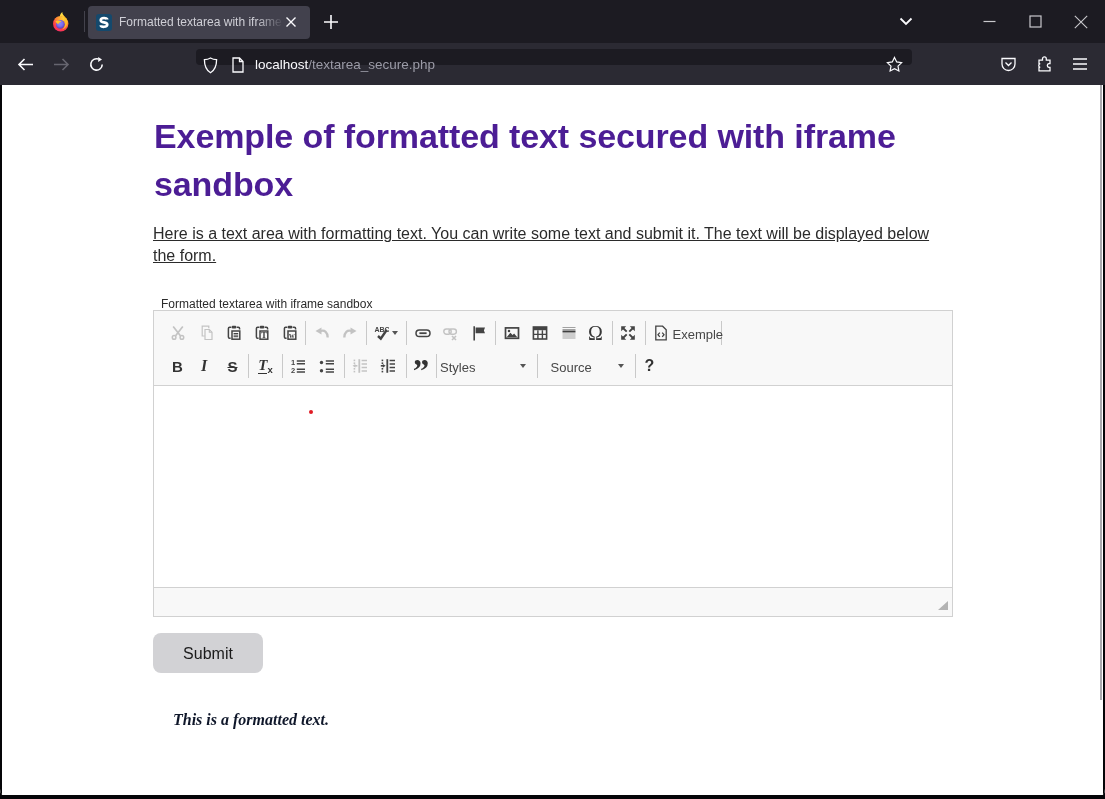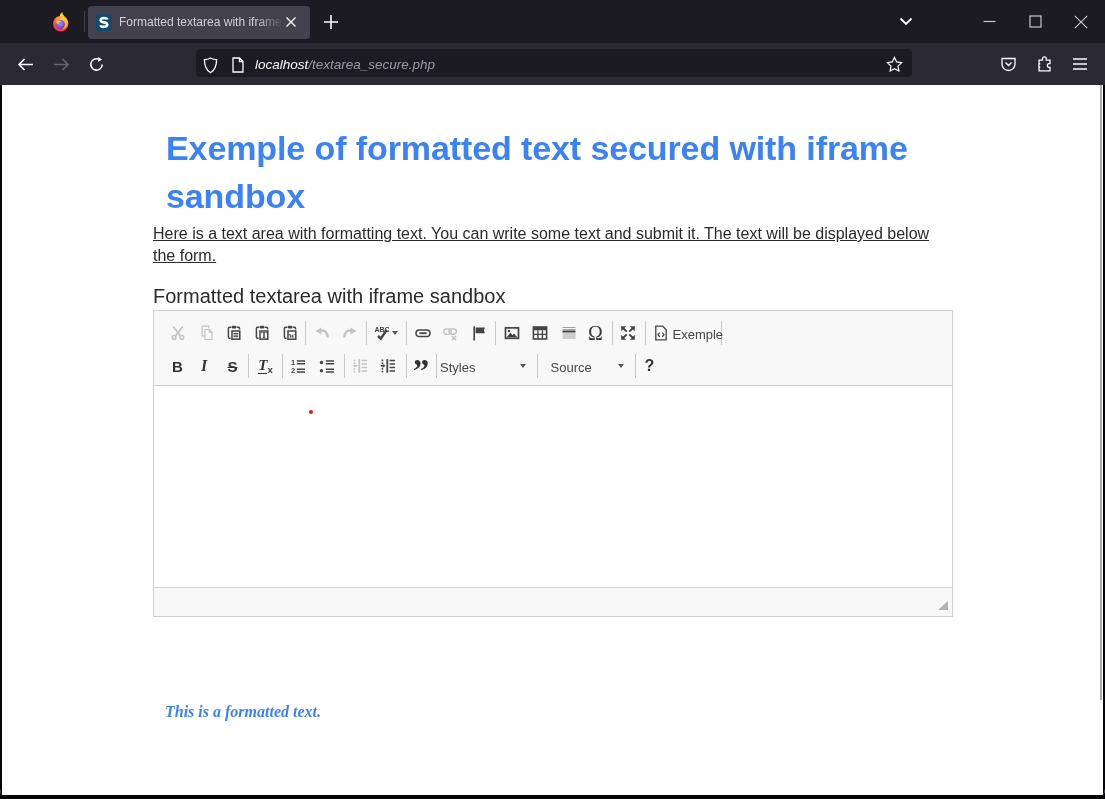--- a/index.html
+++ b/index.html
@@ -11,47 +11,47 @@
   #pretab-sep{position:absolute;left:84px;top:11px;width:1px;height:21px;background:#43424c;}
   #tab{position:absolute;left:88px;top:6px;width:222px;height:33px;background:#42414d;border-radius:4px;}
   #fav{position:absolute;left:8px;top:8px;width:16px;height:17px;background:#14496d;border-radius:3px;}
   #tabtitle{position:absolute;left:31px;top:0;width:168px;height:33px;line-height:33px;
        font-size:12px;color:#cfcfd6;white-space:nowrap;overflow:hidden;
        -webkit-mask-image:linear-gradient(90deg,#000 82%,transparent 98%);
        mask-image:linear-gradient(90deg,#000 82%,transparent 98%);}
   .wicon{position:absolute;}
   
   #navbar{position:absolute;left:0;top:43px;width:1105px;height:42px;background:#2b2a33;}
-  #urlbar{position:absolute;left:196px;top:6px;width:716px;height:28px;background:#1c1b22;border-radius:4px;font-style:italic;}
+  #urlbar{position:absolute;left:196px;top:6px;width:716px;height:16px;background:#1c1b22;border-radius:4px;}
   #urltext{position:absolute;left:59px;top:0;height:32px;line-height:32px;font-size:13.5px;color:#fbfbfe;white-space:nowrap;}
   #urltext .dim{color:#9b9ba7;}
   
   #content{position:absolute;left:0px;top:85px;width:1105px;height:710px;background:#fff;overflow:hidden;}
   .frameedge{position:absolute;width:2px;height:710px;background:#050508;top:0;}
   #scrollthumb{position:absolute;left:1100px;top:0px;width:2px;height:615px;background:#a9a9ae;}
-  h1{position:absolute;left:154px;top:27px;margin:12px;width:780px;
-     font-size:34px;line-height:48px;font-weight:bold;color:#3b82f6;letter-spacing:-0.1px;}
+  h1{position:absolute;left:154px;top:27px;margin:0;width:780px;
+     font-size:34px;line-height:48px;font-weight:bold;color:#4c1d95;letter-spacing:-0.1px;}
   #para{position:absolute;left:153px;top:138px;margin:0;font-size:16px;line-height:22px;color:#2b2b2b;text-decoration:underline;}
-  #lbl{position:absolute;left:153px;top:201px;line-height:20px;margin:0;font-size:20px;color:#2b2b2b;}
+  #lbl{position:absolute;left:153px;top:201px;line-height:20px;margin:8px;font-size:12px;color:#2b2b2b;}
   
   #cke{position:absolute;left:153px;top:225px;width:800px;height:307px;border:1px solid #d1d1d1;background:#fff;}
   #toolbar{position:absolute;left:0;top:0;width:798px;height:75px;background:#f8f8f8;border-bottom:1px solid #d1d1d1;}
   #editarea{position:absolute;left:0;top:76px;width:798px;height:200px;background:#fff;}
   #reddot{position:absolute;left:155px;top:23px;width:4px;height:4px;border-radius:50%;background:#e01b24;}
   #bottombar{position:absolute;left:0;top:276px;width:798px;height:29px;background:#f8f8f8;border-top:1px solid #d1d1d1;}
   #resizer{position:absolute;right:4px;bottom:6px;width:0;height:0;
      border-left:10px solid transparent;border-bottom:9.5px solid #b3b3b3;}
   .tbtn{position:absolute;width:30px;height:26px;display:flex;align-items:center;justify-content:center;}
   .tsep{position:absolute;width:1px;height:24px;background:#c9c9c9;}
   .tbtxt{color:#474747;font-size:13px;}
   
   #submit{position:absolute;left:153px;top:548px;width:110px;height:40px;overflow:hidden;background:#d2d2d5;
      border-radius:8px;color:#1b1b1b;font-size:16px;text-align:center;line-height:42px;}
-  #result{position:absolute;left:161px;top:613px;margin:4px;line-height:20px;
-     font-family:"Liberation Serif",serif;font-weight:bold;font-style:italic;font-size:16px;color:#3b82f6;}
+  #result{position:absolute;left:161px;top:613px;margin:12px;line-height:20px;
+     font-family:"Liberation Serif",serif;font-weight:bold;font-style:italic;font-size:16px;color:#0f172a;}
 </style>
 </head>
 <body>
 <div id="win">
   <div id="tabbar">
     <div id="pretab-sep"></div>
 
     <svg class="wicon" style="left:52px;top:11px" width="18" height="21" viewBox="0 0 18 21">
       <defs>
         <radialGradient id="ffo" cx="0.72" cy="0.12" r="1.1">
@@ -352,18 +352,19 @@
       <div class="tbtxt" style="position:absolute;left:396.5px;top:48.5px">Source</div>
       <div style="position:absolute;left:463.5px;top:53px;width:0;height:0;border-left:3.5px solid transparent;border-right:3.5px solid transparent;border-top:4.5px solid #555"></div>
         </div>
       <div id="editarea">
           <div id="reddot"></div>
         </div>
       <div id="bottombar">
           <div id="resizer"></div>
         </div>
     </div>
+    <div id="submit">Submit</div>
     <p id="result">This is a formatted text.</p>
     <div id="scrollthumb"></div>
     <div class="frameedge" style="left:0"></div>
     <div class="frameedge" style="left:1103px"></div>
   </div>
 </div>
 
 </body></html>

